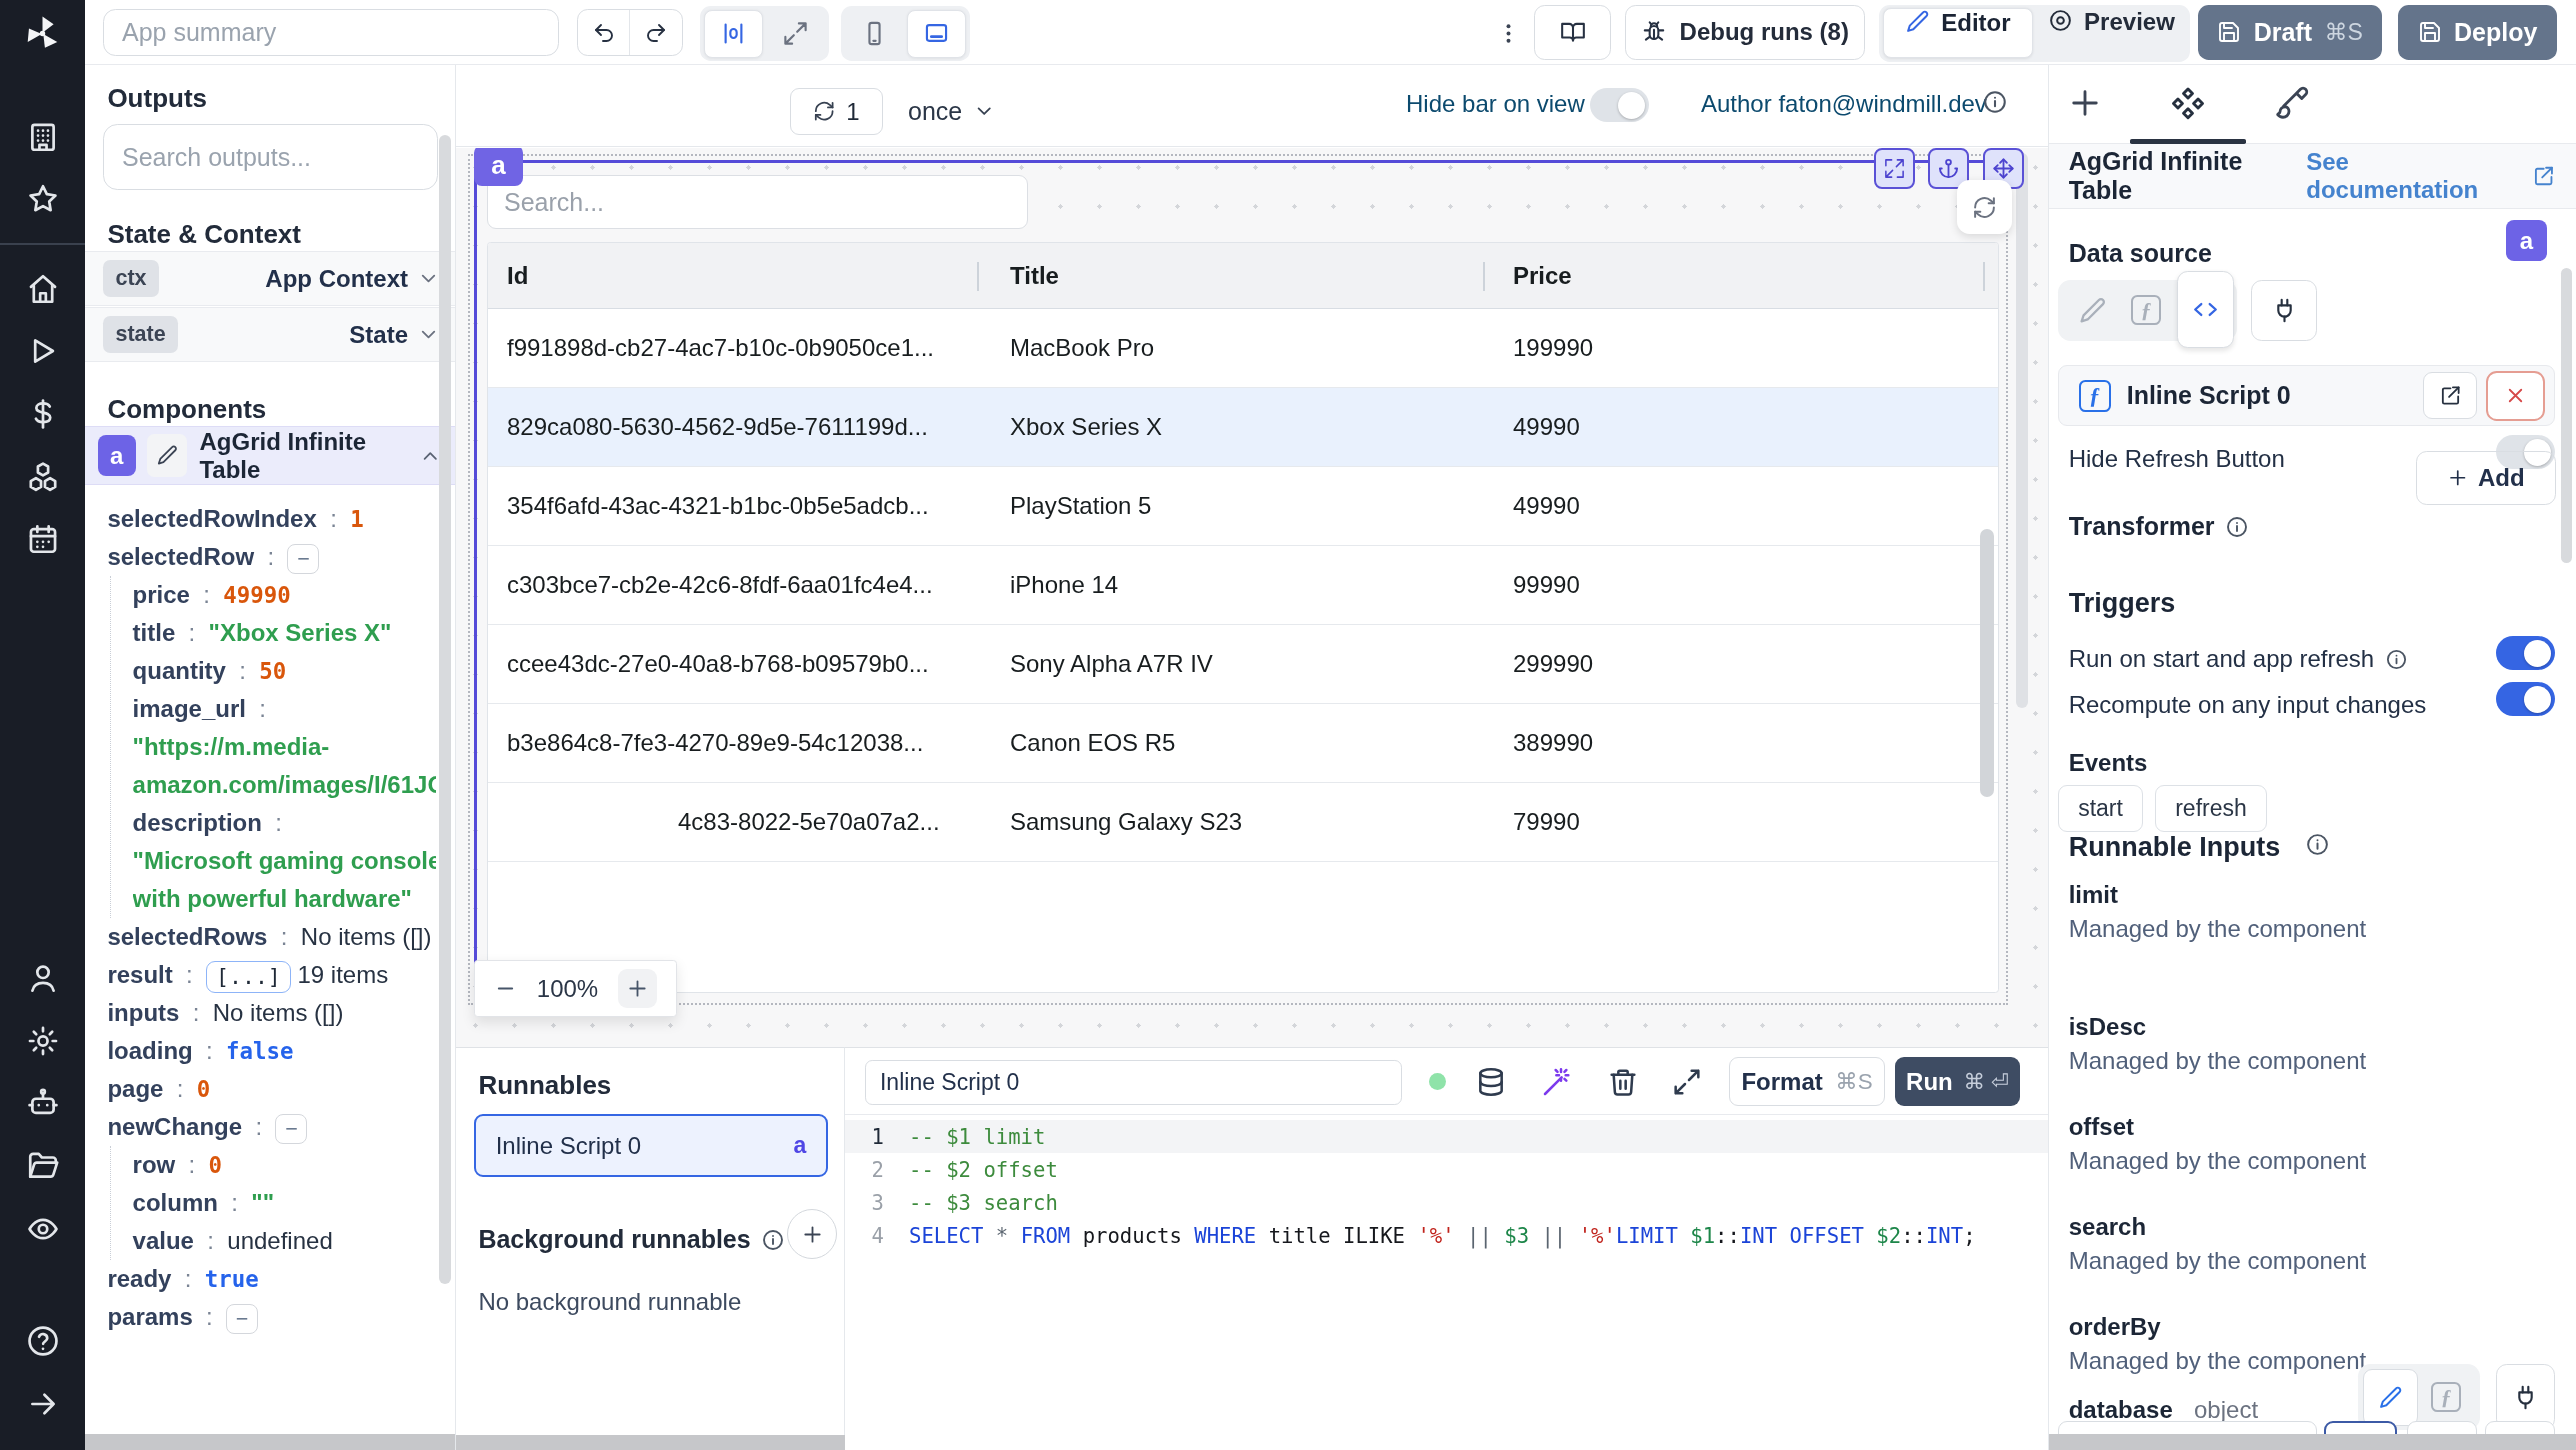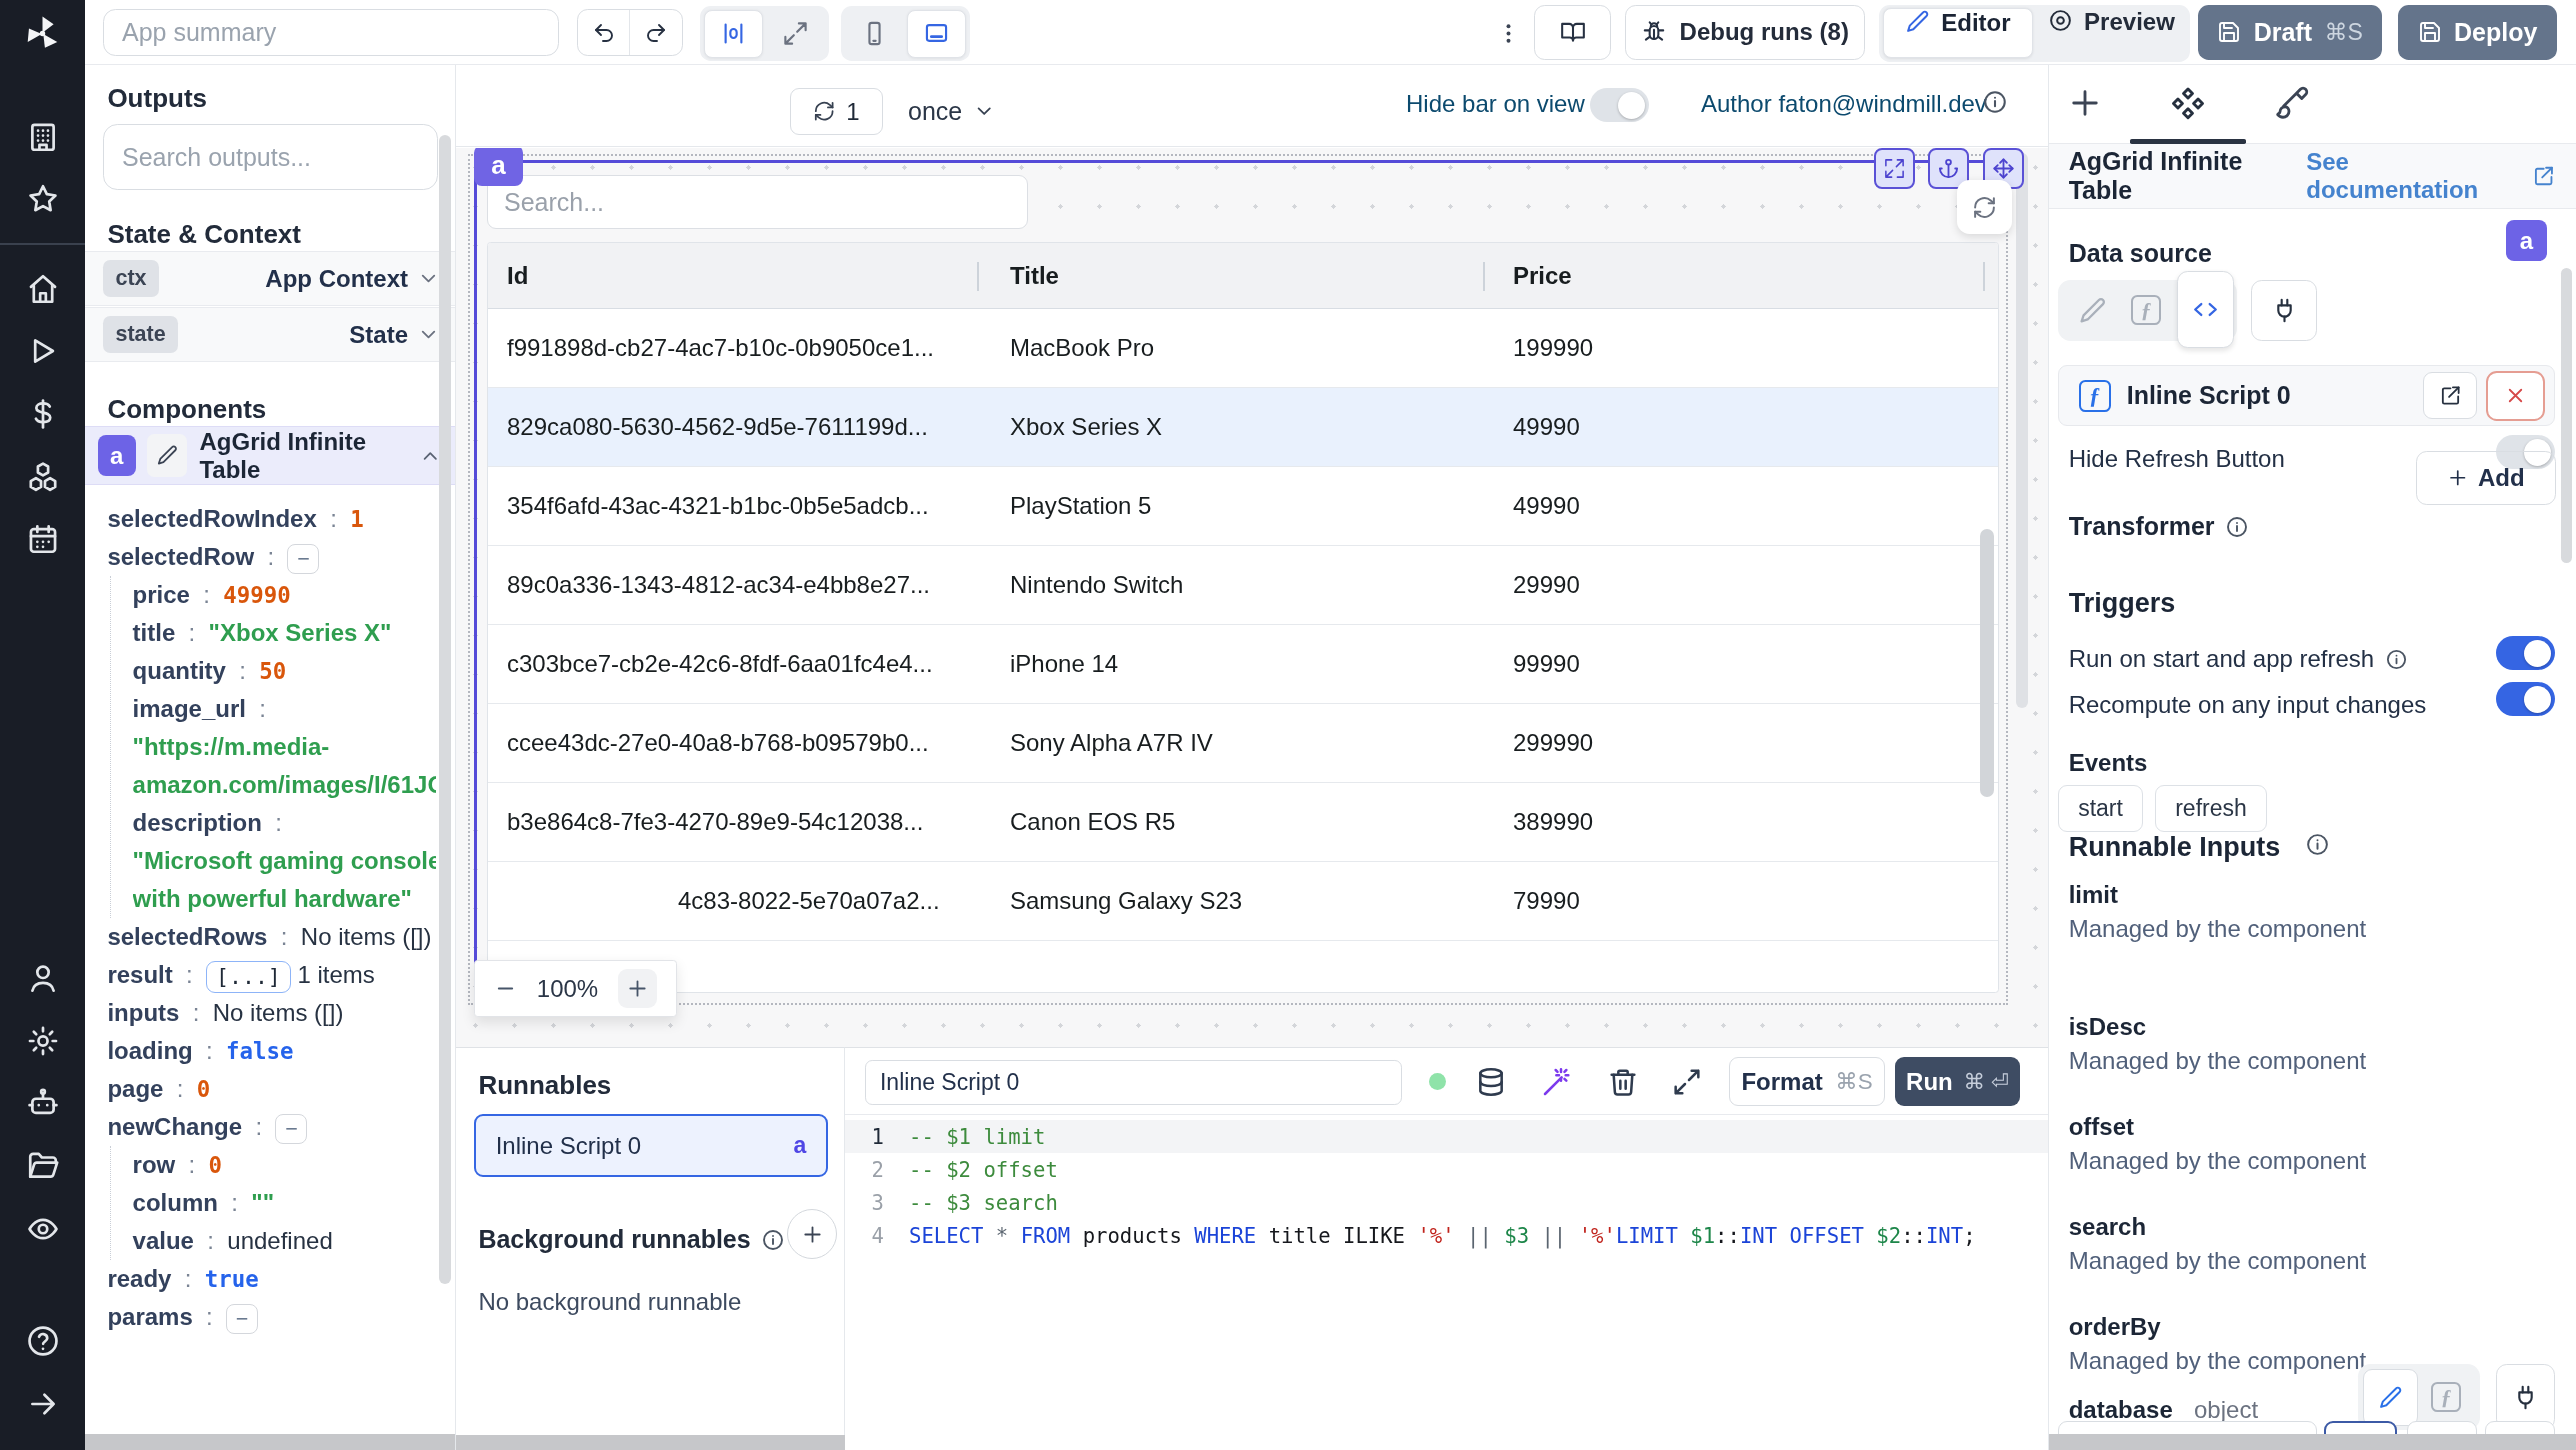--- a/index.html
+++ b/index.html
@@ -442,21 +442,21 @@
       <div class="nest">
         <div class="tree-row"><span class="tree-key">price</span><span class="tree-colon">&nbsp; : &nbsp;</span><span class="v-num">49990</span></div>
         <div class="tree-row"><span class="tree-key">title</span><span class="tree-colon">&nbsp; : &nbsp;</span><span class="v-str">"Xbox Series X"</span></div>
         <div class="tree-row"><span class="tree-key">quantity</span><span class="tree-colon">&nbsp; : &nbsp;</span><span class="v-num">50</span></div>
         <div class="tree-row blockrow"><span class="tree-key">image_url</span><span class="tree-colon">&nbsp; : &nbsp;</span><span class="v-str vblock">"https://m.media-
 amazon.com/images/I/61JGKho</span></div>
         <div class="tree-row blockrow"><span class="tree-key">description</span><span class="tree-colon">&nbsp; : &nbsp;</span><span class="v-str vblock">"Microsoft gaming console
 with powerful hardware"</span></div>
       </div>
       <div class="tree-row"><span class="tree-key">selectedRows</span><span class="tree-colon">&nbsp; : &nbsp;</span><span class="v-plain">No items ([])</span></div>
-      <div class="tree-row"><span class="tree-key">result</span><span class="tree-colon">&nbsp; : &nbsp;</span><span class="result-pill">[...]</span><span class="tree-suffix"> 1 items</span></div>
+      <div class="tree-row"><span class="tree-key">result</span><span class="tree-colon">&nbsp; : &nbsp;</span><span class="result-pill">[...]</span><span class="tree-suffix"> 19 items</span></div>
       <div class="tree-row"><span class="tree-key">inputs</span><span class="tree-colon">&nbsp; : &nbsp;</span><span class="v-plain">No items ([])</span></div>
       <div class="tree-row"><span class="tree-key">loading</span><span class="tree-colon">&nbsp; : &nbsp;</span><span class="v-bool">false</span></div>
       <div class="tree-row"><span class="tree-key">page</span><span class="tree-colon">&nbsp; : &nbsp;</span><span class="v-num">0</span></div>
       <div class="tree-row"><span class="tree-key">newChange</span><span class="tree-colon">&nbsp; : &nbsp;</span><span class="collapse-box">−</span></div>
       <div class="nest">
         <div class="tree-row"><span class="tree-key">row</span><span class="tree-colon">&nbsp; : &nbsp;</span><span class="v-num">0</span></div>
         <div class="tree-row"><span class="tree-key">column</span><span class="tree-colon">&nbsp; : &nbsp;</span><span class="v-str">""</span></div>
         <div class="tree-row"><span class="tree-key">value</span><span class="tree-colon">&nbsp; : &nbsp;</span><span class="v-plain">undefined</span></div>
       </div>
       <div class="tree-row"><span class="tree-key">ready</span><span class="tree-colon">&nbsp; : &nbsp;</span><span class="v-bool">true</span></div>
@@ -554,25 +554,20 @@
         </div>
         <div class="trow sel">
           <span class="td td-id">829ca080-5630-4562-9d5e-7611199d...</span>
           <span class="td td-title">Xbox Series X</span>
           <span class="td td-price">49990</span>
         </div>
         <div class="trow">
           <span class="td td-id">354f6afd-43ac-4321-b1bc-0b5e5adcb...</span>
           <span class="td td-title">PlayStation 5</span>
           <span class="td td-price">49990</span>
-        </div>
-        <div class="trow">
-          <span class="td td-id">89c0a336-1343-4812-ac34-e4bb8e27...</span>
-          <span class="td td-title">Nintendo Switch</span>
-          <span class="td td-price">29990</span>
         </div>
         <div class="trow">
           <span class="td td-id">c303bce7-cb2e-42c6-8fdf-6aa01fc4e4...</span>
           <span class="td td-title">iPhone 14</span>
           <span class="td td-price">99990</span>
         </div>
         <div class="trow">
           <span class="td td-id">ccee43dc-27e0-40a8-b768-b09579b0...</span>
           <span class="td td-title">Sony Alpha A7R IV</span>
           <span class="td td-price">299990</span>

